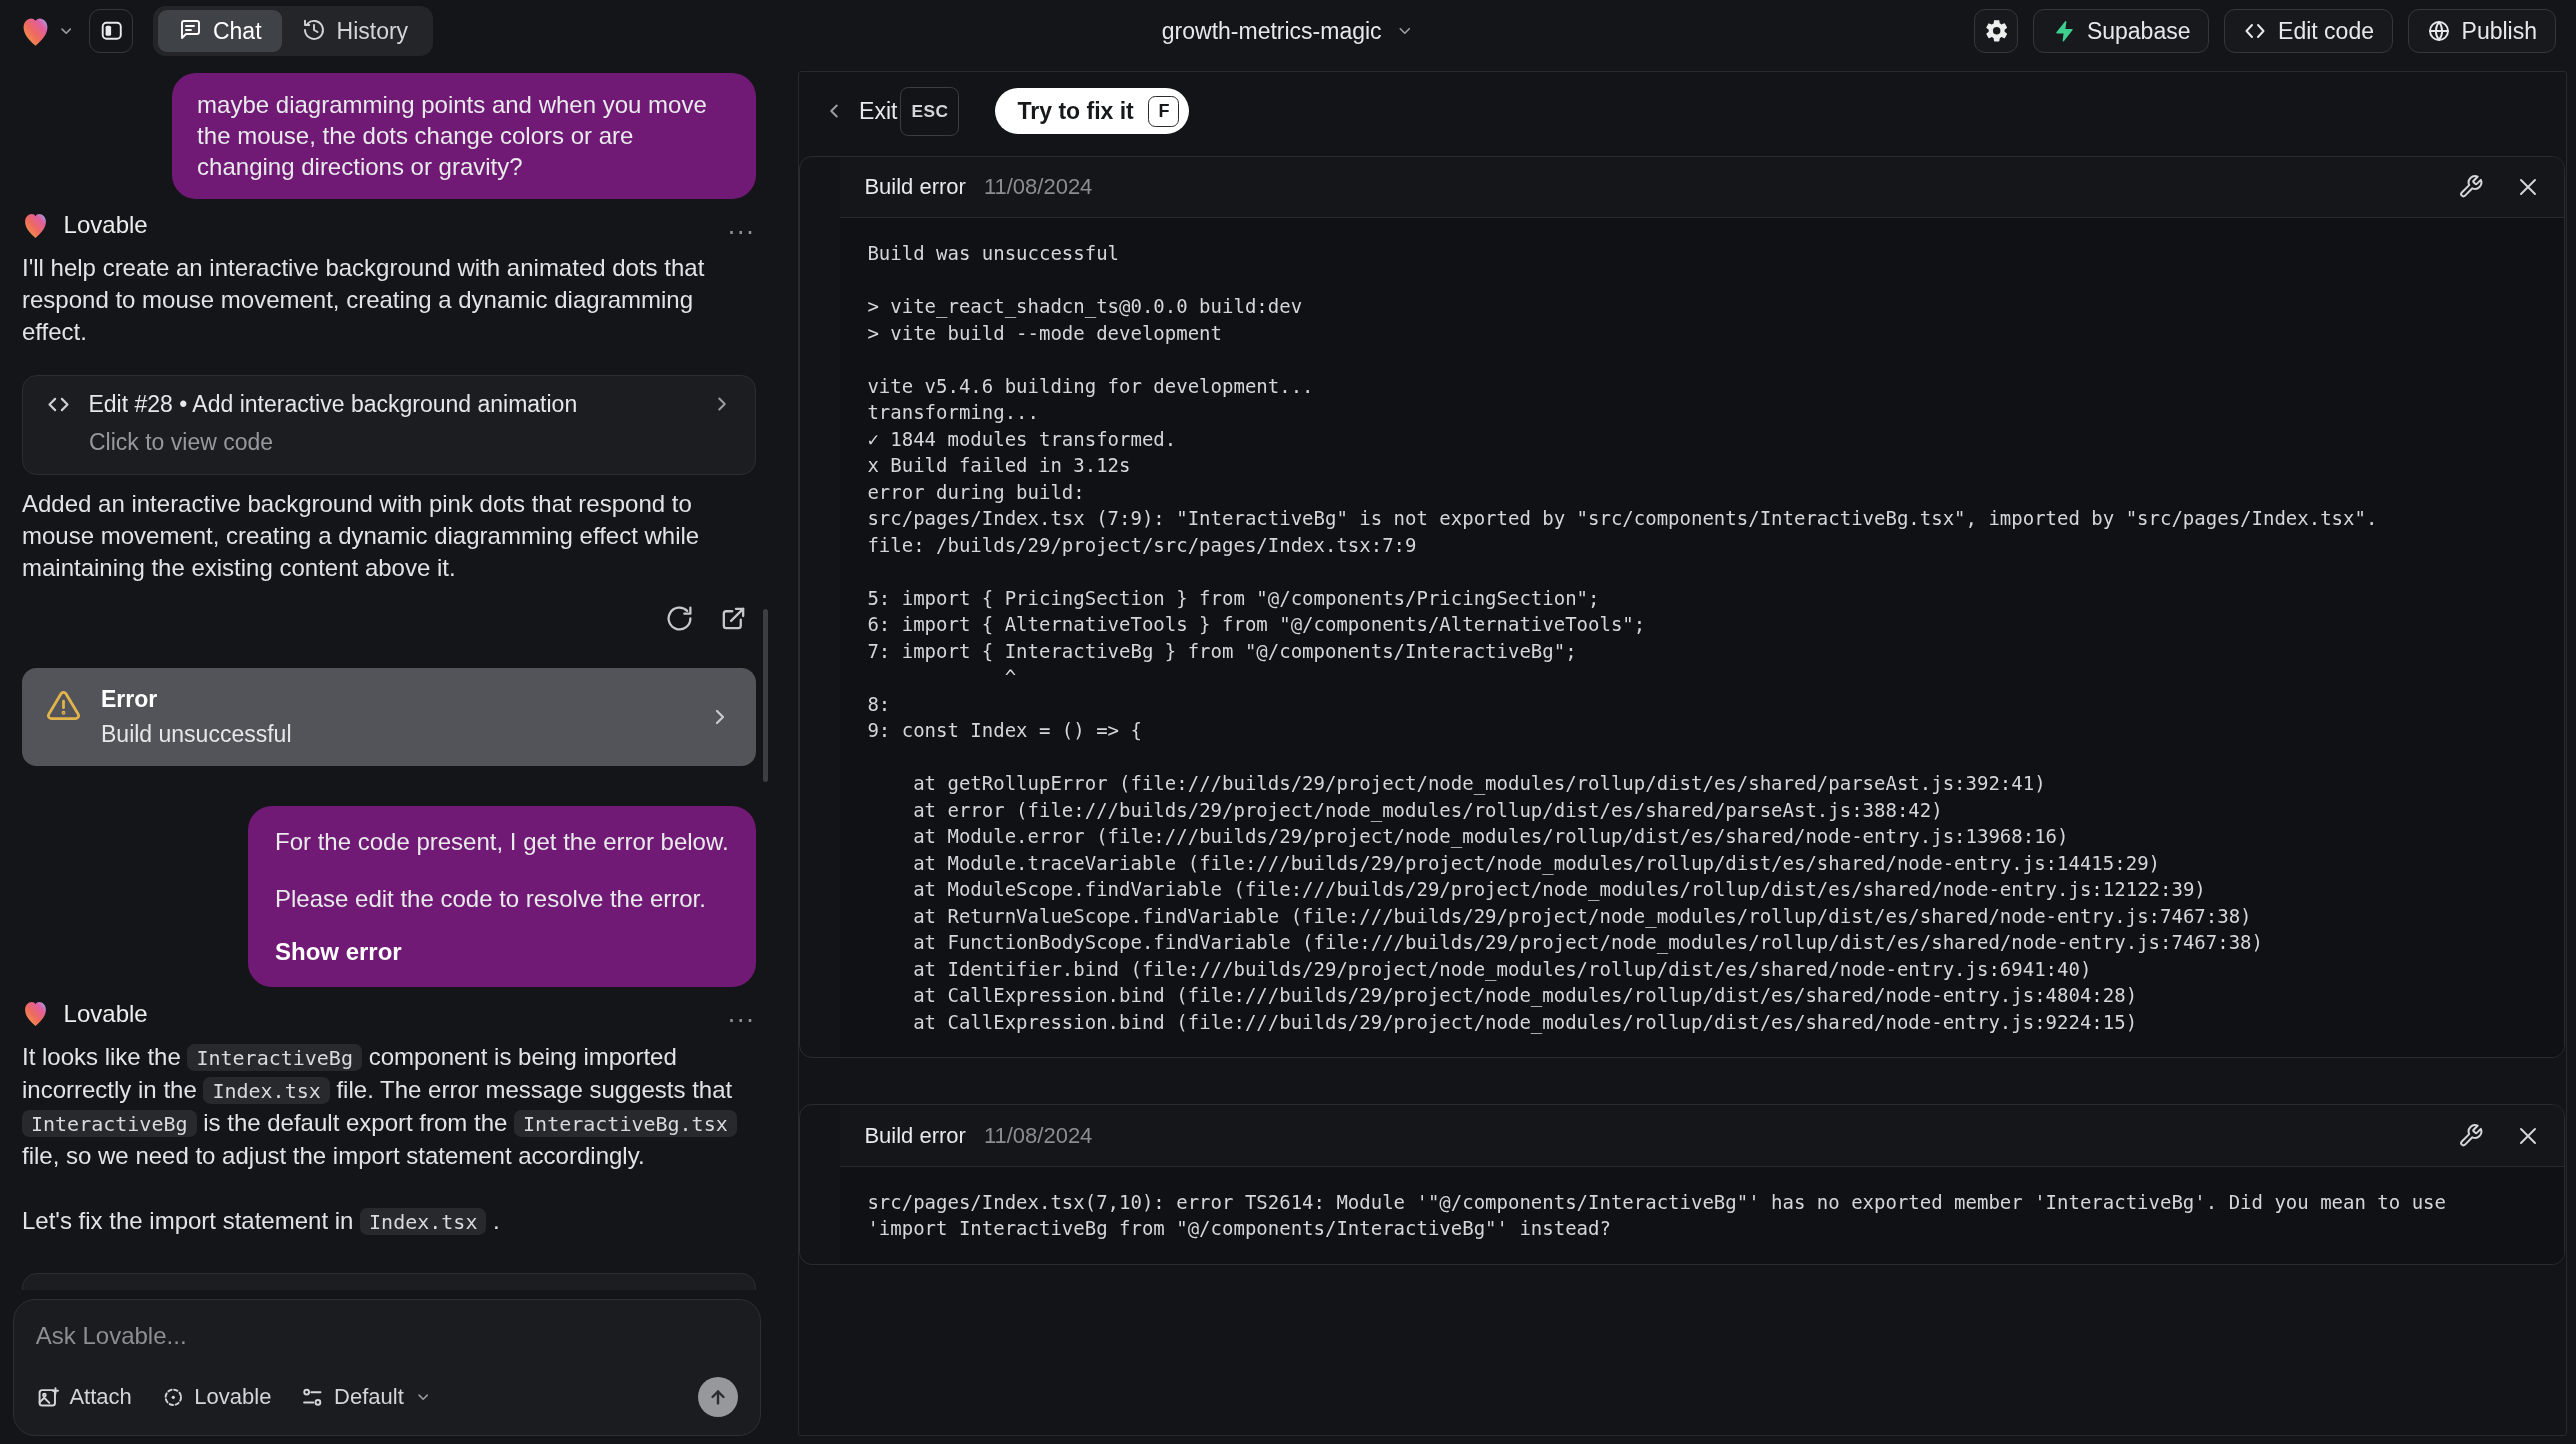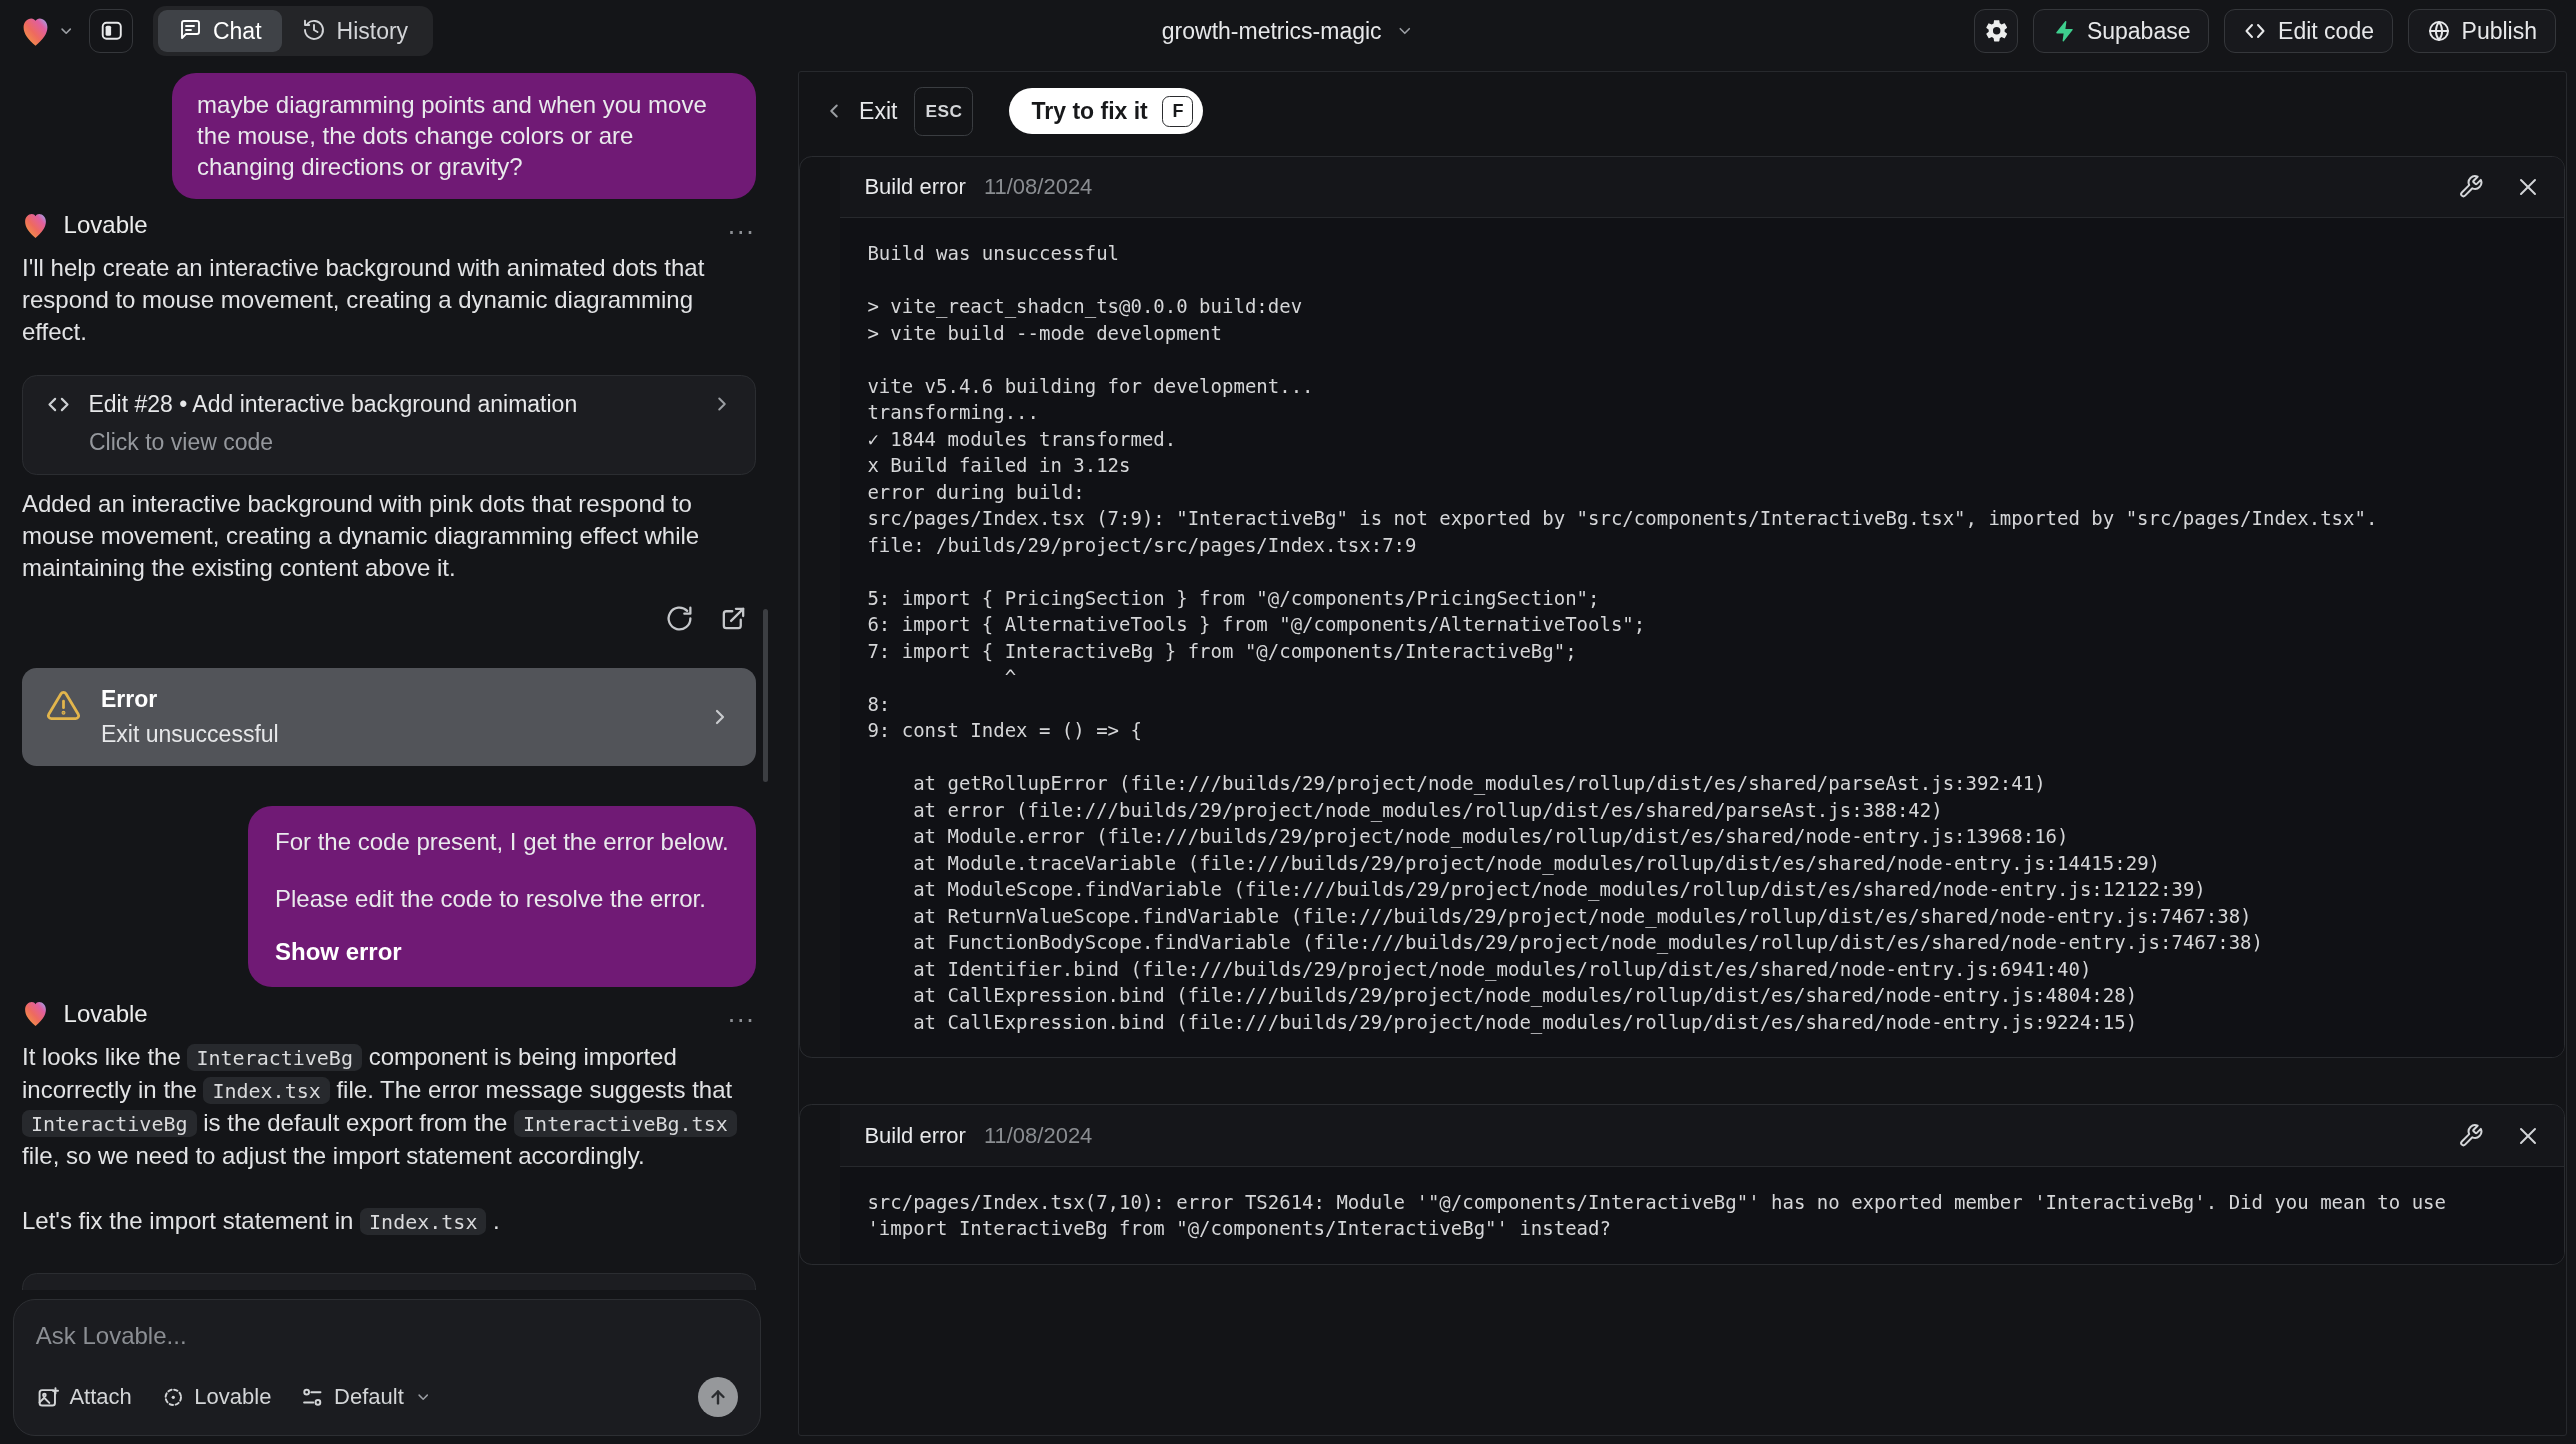--- a/index.html
+++ b/index.html
@@ -82,21 +82,21 @@
   .c-item .chev { margin-left:1.8px; }
   .send-btn { margin-left:auto; width:40px; height:40px; border-radius:50%; background:#96989b;
     display:flex; align-items:center; justify-content:center; cursor:pointer; }
 
   
   .fix-panel { flex:1; margin:9px 9px 9px 25.5px; border:0.9px solid #27292d; border-radius:3px;
     background:#131417; overflow:hidden; display:flex; flex-direction:column; }
   .fix-head { display:flex; align-items:center; padding:14.6px 24px; }
   .back-ch { color:#9a9da1; cursor:pointer; }
   .exit-label { font-size:23px; color:#e8e9eb; margin-left:14.6px; cursor:pointer; }
-  .kbd { margin-left:17px; border:1.8px solid #3a3d41; border-radius:8.2px; padding:13px 10px;
+  .kbd { margin-left:3px; border:1.8px solid #3a3d41; border-radius:8.2px; padding:13px 10px;
     font-size:17.3px; font-weight:700; color:#d4d6d9; letter-spacing:0.5px; }
   .fix-pill { margin-left:36px; background:#ffffff; border-radius:911px; display:flex;
     align-items:center; gap:14.6px; padding:7.3px 10px 7.3px 22px; cursor:pointer; }
   .fix-pill .lbl { color:#17181a; font-size:23px; font-weight:600; }
   .fkey { width:31px; height:31px; border:1.8px solid #2a2b2e; border-radius:7.3px; display:flex;
     align-items:center; justify-content:center; font-size:18px; font-weight:700; color:#17181a; }
 
   .err-card { margin:5.5px 0.9px 0; border:0.9px solid #2a2c30; border-radius:12.8px; overflow:hidden;padding-left:40px; }
   .err-card + .err-card { margin-top:46px; }
   .err-head { display:flex; align-items:center; padding:17.3px 24px; background:#15161a;
@@ -278,21 +278,21 @@
       <div class="error-sel">
         <span class="warn-wrap">
           <svg width="35" height="35" viewBox="0 0 24 24" fill="none" stroke="currentColor" stroke-width="1.9" stroke-linecap="round" stroke-linejoin="round">
               <path d="M10.3 3.9 1.9 18a2 2 0 0 0 1.7 3h16.8a2 2 0 0 0 1.7-3L13.7 3.9a2 2 0 0 0-3.4 0z"></path>
               <line x1="12" y1="9" x2="12" y2="13.5"></line>
               <circle cx="12" cy="17" r="0.4" fill="currentColor"></circle>
             </svg>
         </span>
         <div class="error-texts">
           <div class="error-title">Error</div>
-          <div class="error-sub">Exit unsuccessful</div>
+          <div class="error-sub">Build unsuccessful</div>
         </div>
         <span class="rchev">
           <svg width="24" height="24" viewBox="0 0 24 24" fill="none" stroke="currentColor" stroke-width="2.2" stroke-linecap="round" stroke-linejoin="round">
               <polyline points="9 6 15 12 9 18"></polyline>
             </svg>
         </span>
       </div>
 
       <div class="bubble bubble-2">
         <div class="b2-line">For the code present, I get the error below.</div>

